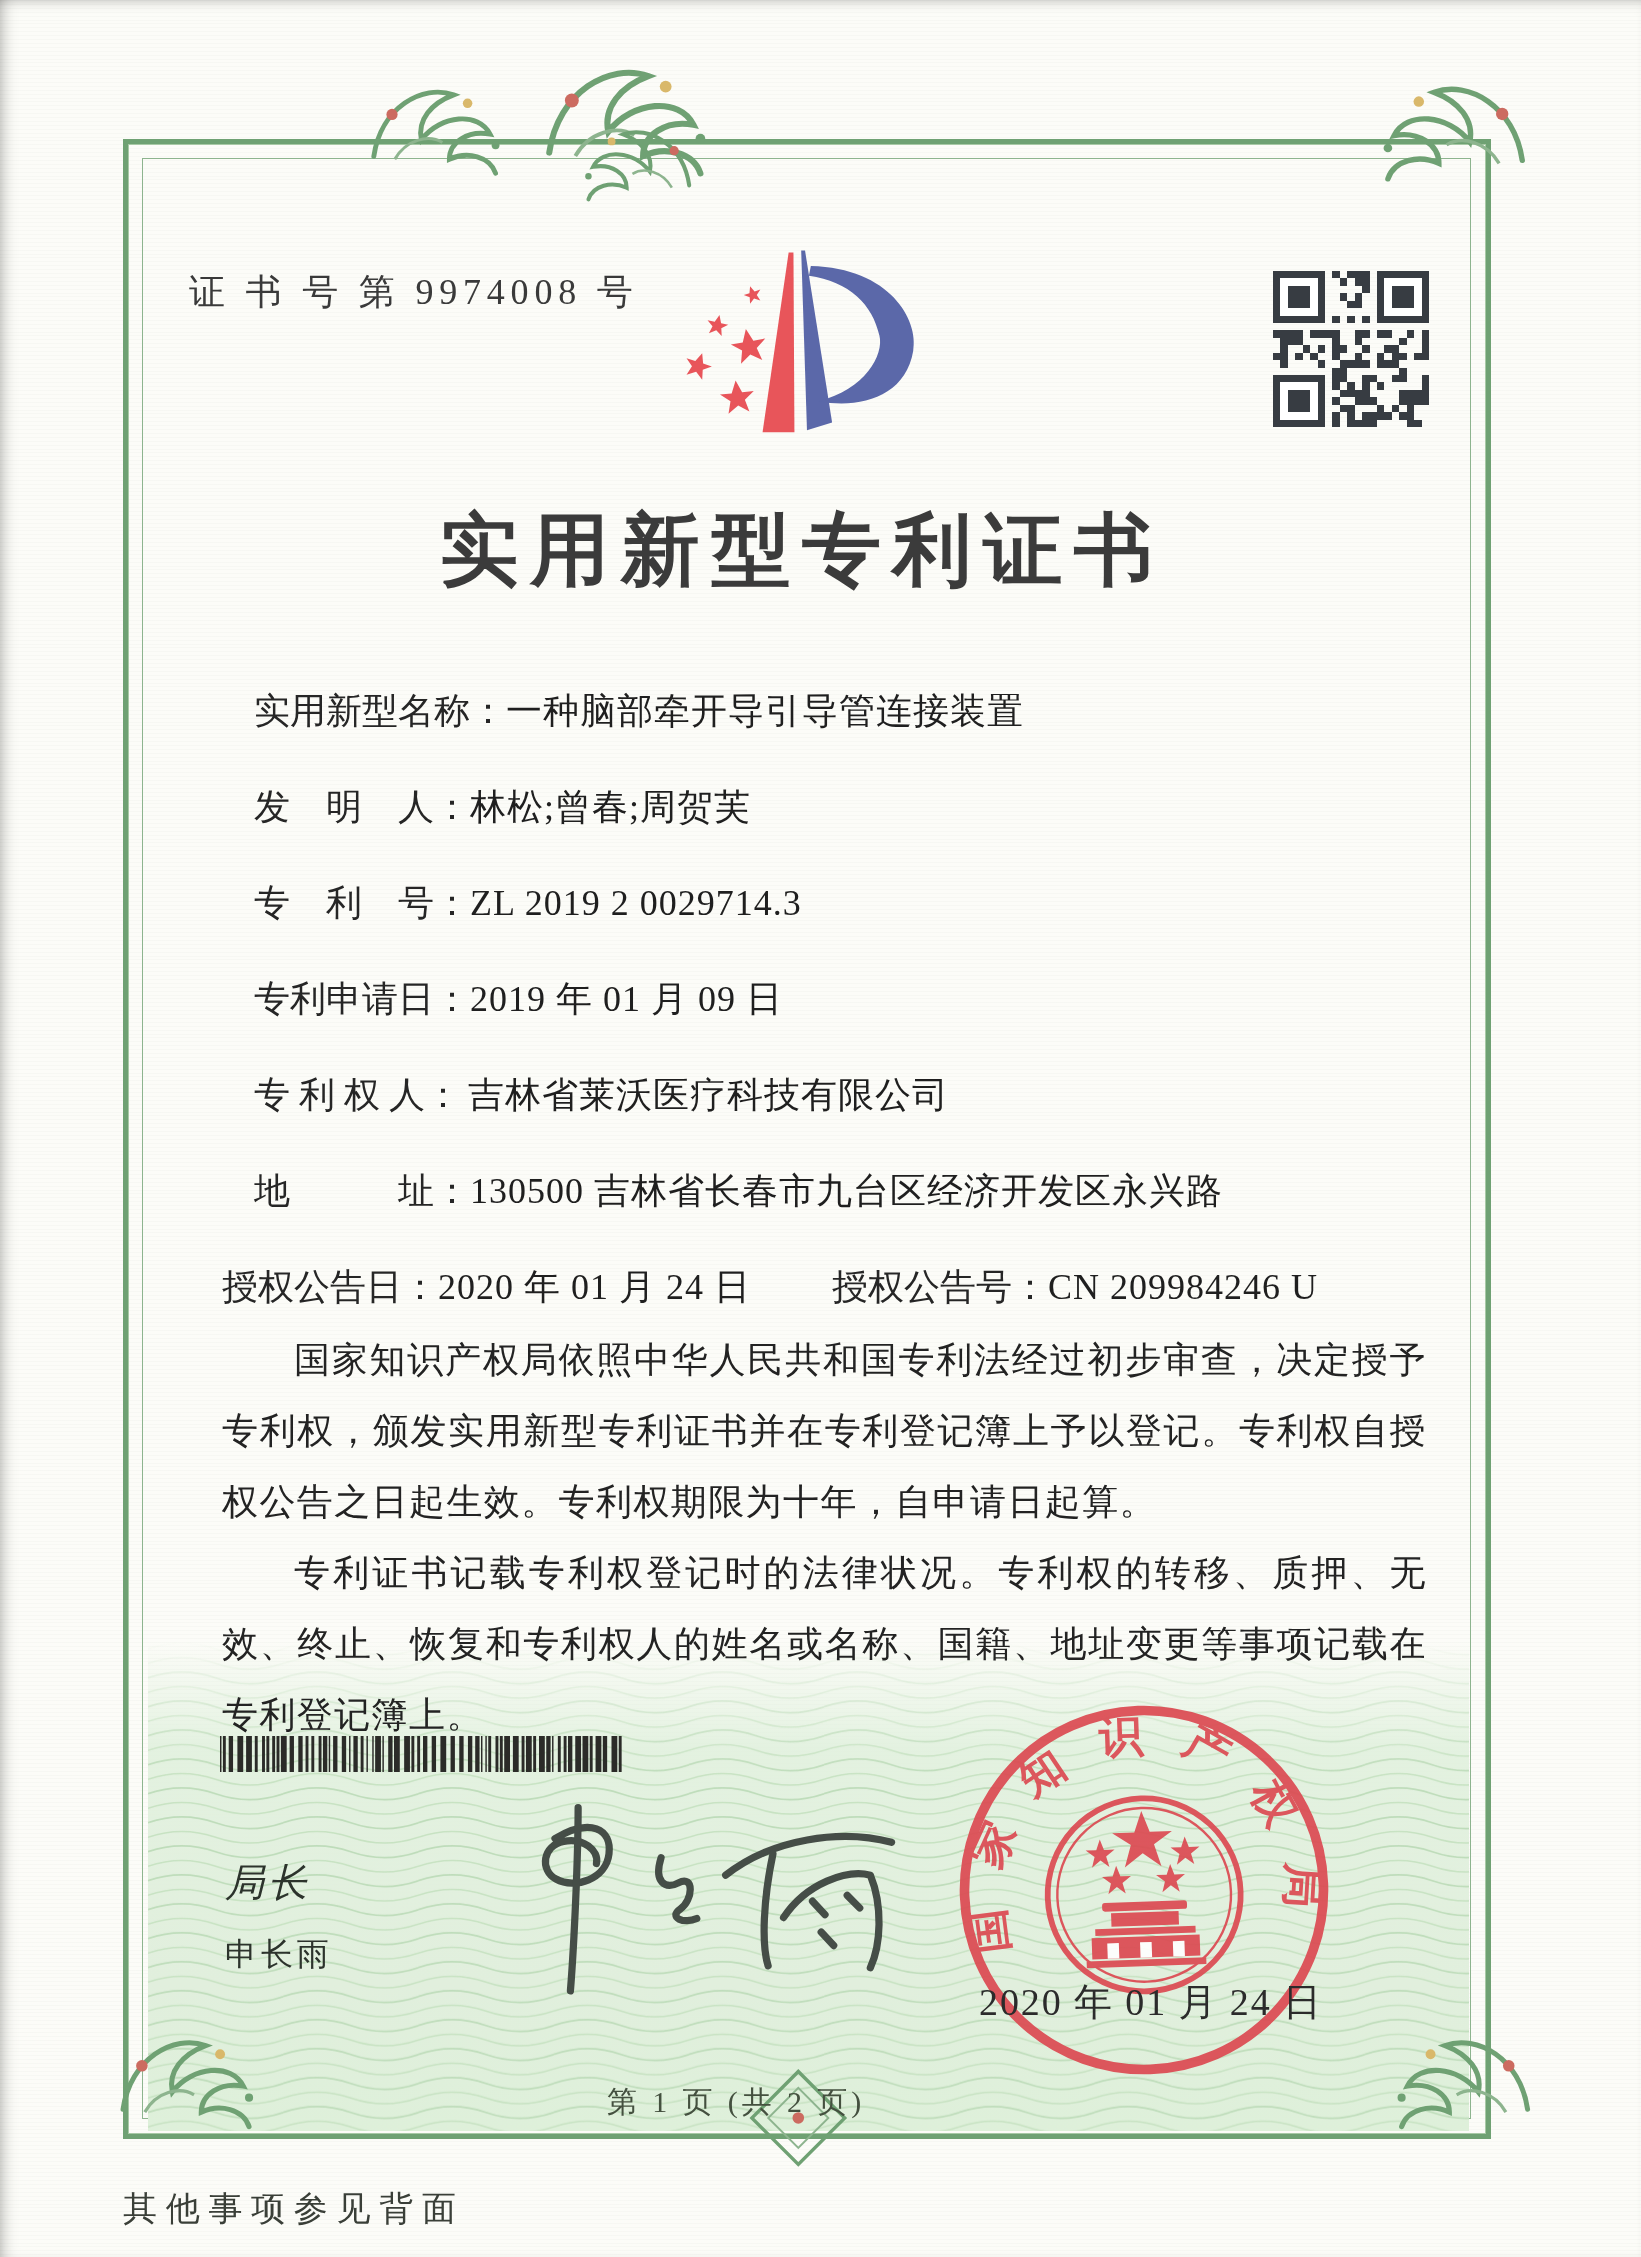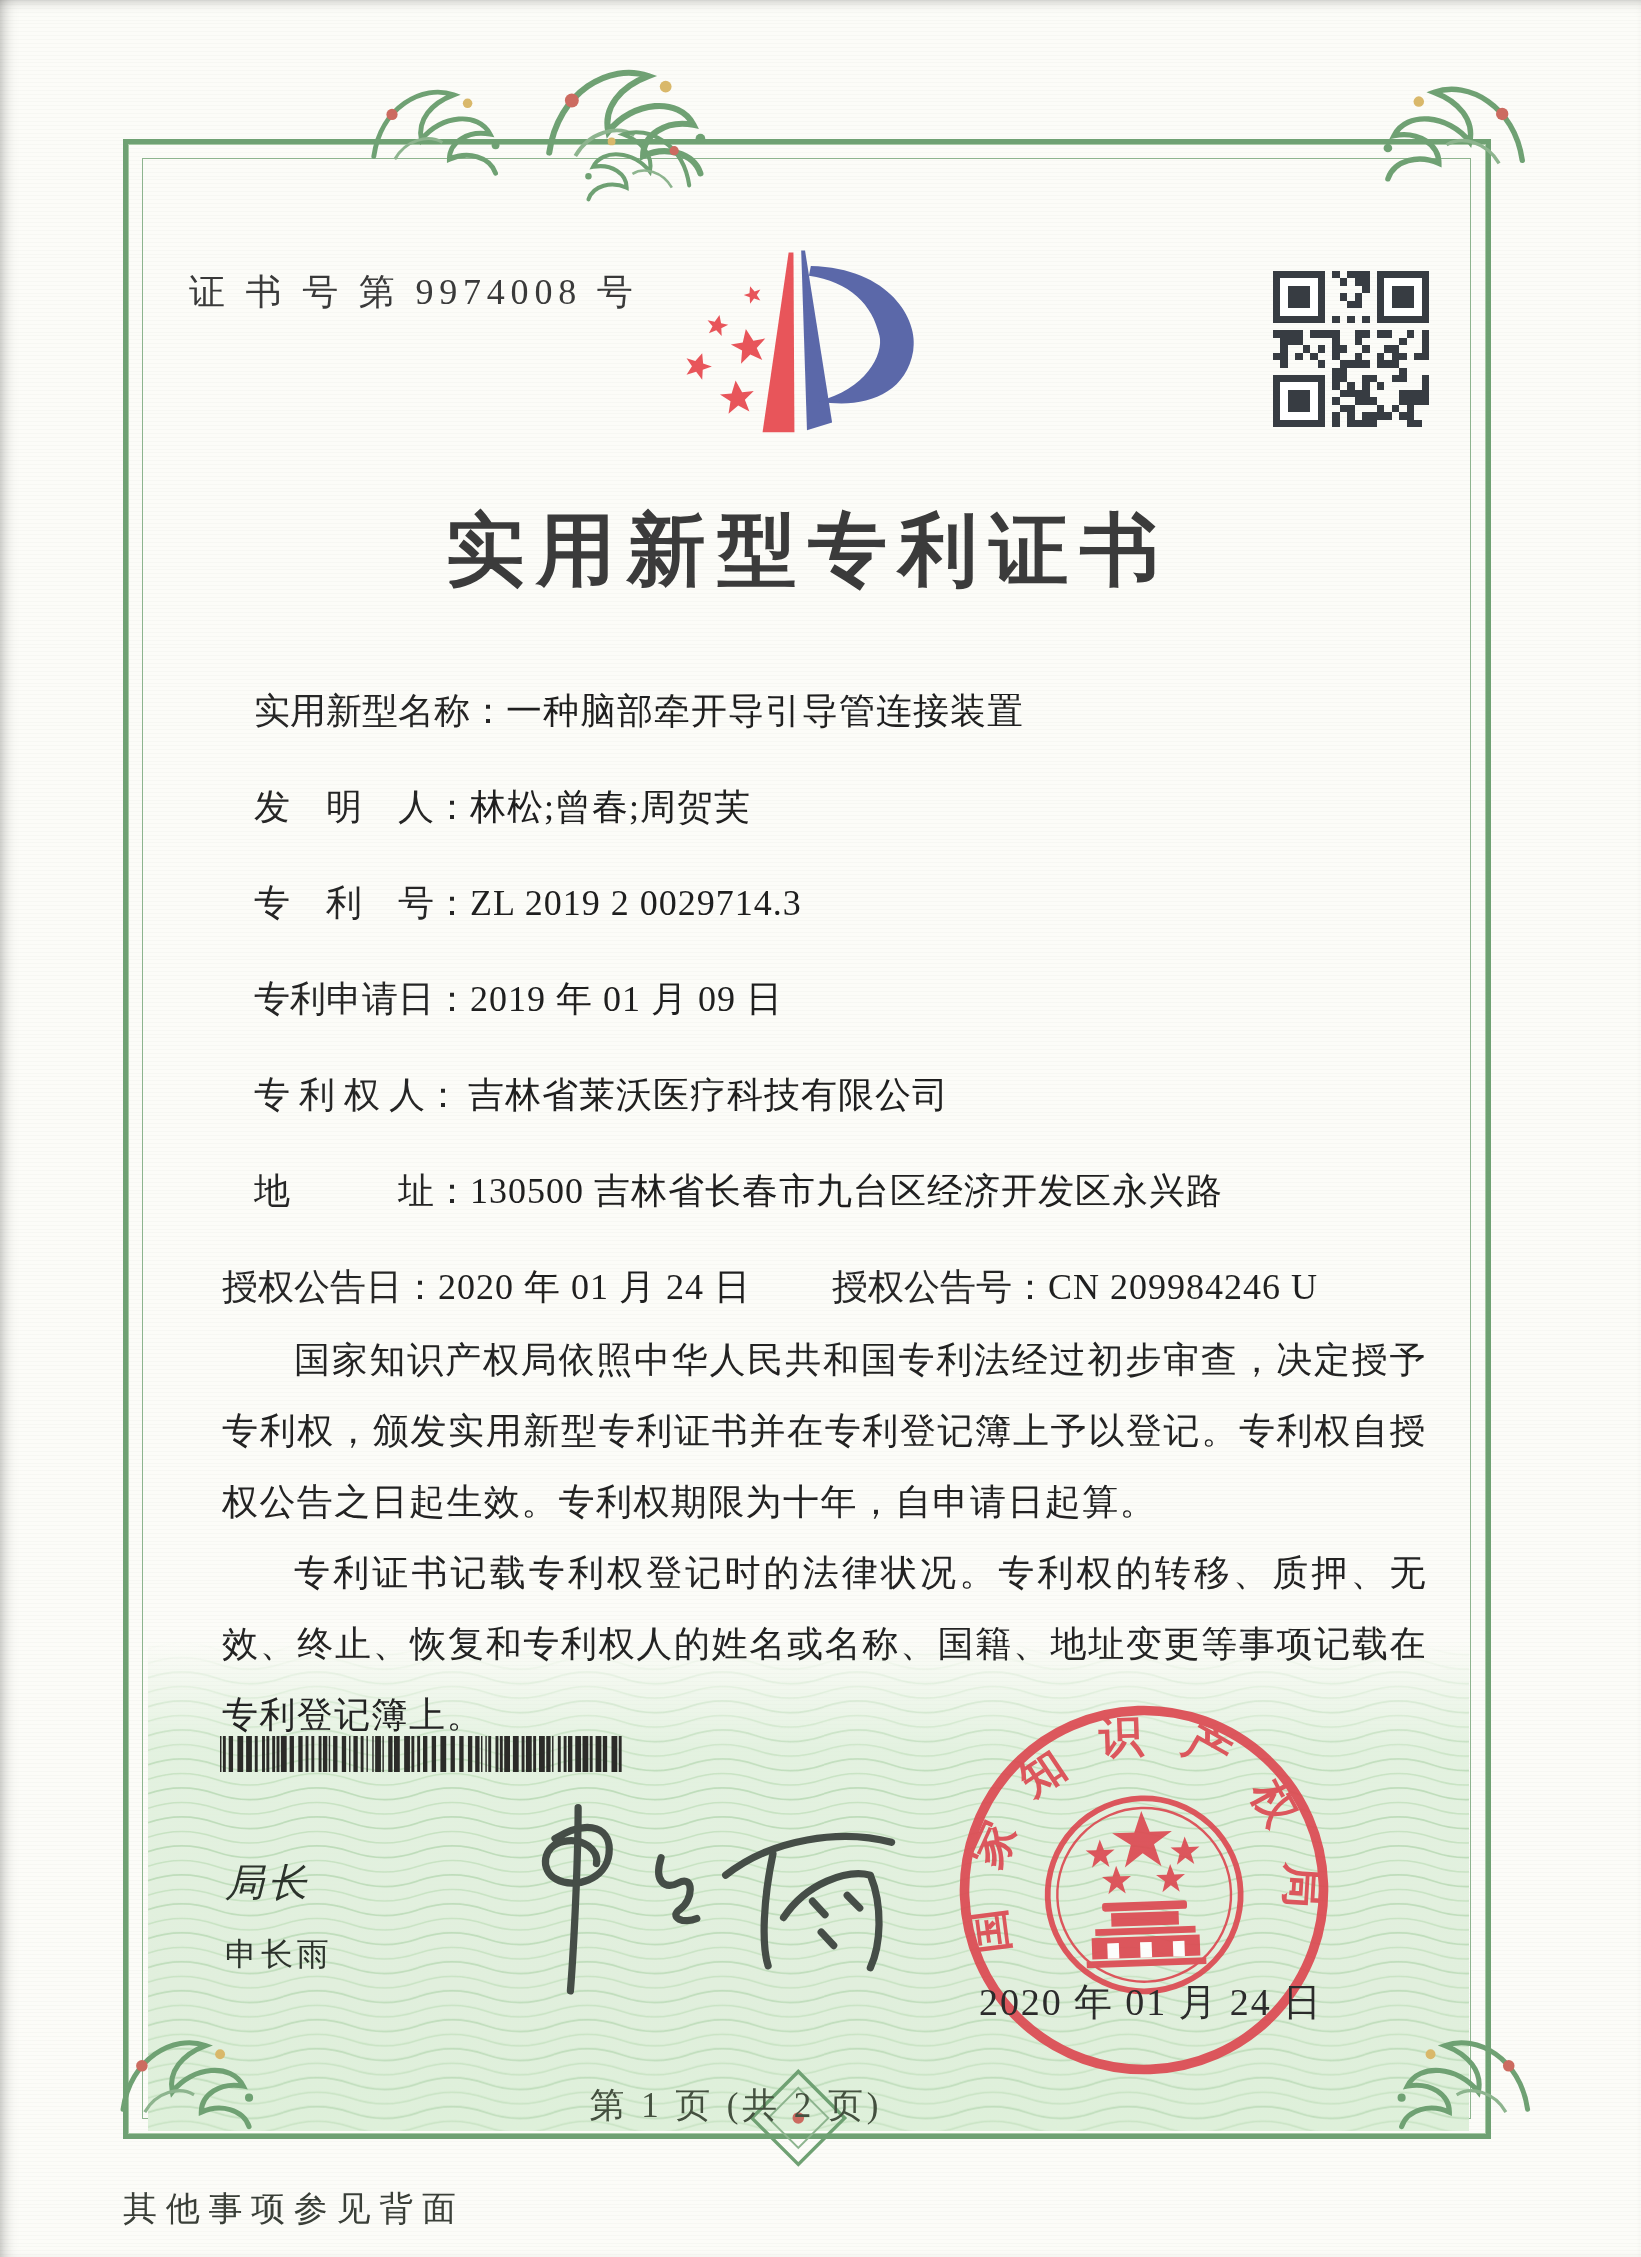--- a/index.html
+++ b/index.html
@@ -20,37 +20,37 @@
     background:linear-gradient(to bottom, rgba(223,240,220,0) 0%, rgba(223,240,220,.85) 22%, #e1efdd 70%, #def0da 100%);
   }
   .guilloche svg{position:absolute;inset:0;
     -webkit-mask-image:linear-gradient(to bottom,transparent 0,black 135px);
     mask-image:linear-gradient(to bottom,transparent 0,black 135px);}
   .cert-no{position:absolute;left:189px;top:268px;font-size:36px;letter-spacing:5.8px;color:#3a3a3a;}
   .logo{position:absolute;left:666px;top:239px;width:309px;height:253px;}
   .qr{position:absolute;left:1273px;top:271px;width:156px;height:156px;}
   .title{
     position:absolute;left:123px;top:498px;width:1358px;text-align:center;
-    font-size:79px;font-weight:700;letter-spacing:11.6px;color:#3b3b3b;padding-left:6px;
+    font-size:79px;font-weight:700;letter-spacing:11.6px;color:#3b3b3b;
   }
   .fields{position:absolute;left:222px;top:687px;width:1246px;font-size:36px;}
   .field-row{height:96px;white-space:nowrap;margin-left:32px;}
   .field-label{display:inline-block;min-width:214px;color:#262626;}
   .field-value{letter-spacing:1px;color:#1f1f1f;}
   .grant-row{position:relative;height:96px;white-space:nowrap;}
   .grant-no{position:absolute;left:610px;top:0;}
   .body-text{position:absolute;left:222px;top:1325px;width:1205px;font-size:36px;line-height:71px;color:#232323;text-align:justify;}
   .body-text p{margin:0;text-indent:2em;letter-spacing:1.4px;}
   .barcode{position:absolute;left:220px;top:1736px;width:406px;height:36px;}
   .signer-title{position:absolute;left:225px;top:1856px;font-size:39px;color:#2c332c;letter-spacing:3.9px;font-style:italic;}
   .signer-name{position:absolute;left:225px;top:1933px;font-size:32px;color:#2c332c;letter-spacing:3.9px;}
   .signature{position:absolute;left:463px;top:1798px;width:454px;height:217px;}
   .seal{position:absolute;left:951px;top:1697px;width:386px;height:386px;transform:rotate(-2deg);opacity:.92;}
   .seal-date{position:absolute;left:977px;top:1977px;width:348px;text-align:center;font-size:38px;color:#2b2b2b;letter-spacing:1.9px;}
-  .footer-page{position:absolute;left:123px;top:2082px;width:1226px;text-align:center;font-size:35px;letter-spacing:3.9px;color:#44503f;}
+  .footer-page{position:absolute;left:123px;top:2082px;width:1226px;text-align:center;font-size:30px;letter-spacing:3.9px;color:#44503f;}
   .back-note{position:absolute;left:123px;top:2186px;width:1188px;text-align:left;font-size:34px;letter-spacing:8.7px;color:#3a3f38;}
   .ornaments{position:absolute;inset:0;pointer-events:none;}
 </style>
 </head>
 <body>
 
 <div class="page">
 
   <div class="frame-outer"></div>
   <div class="frame-inner"></div>

